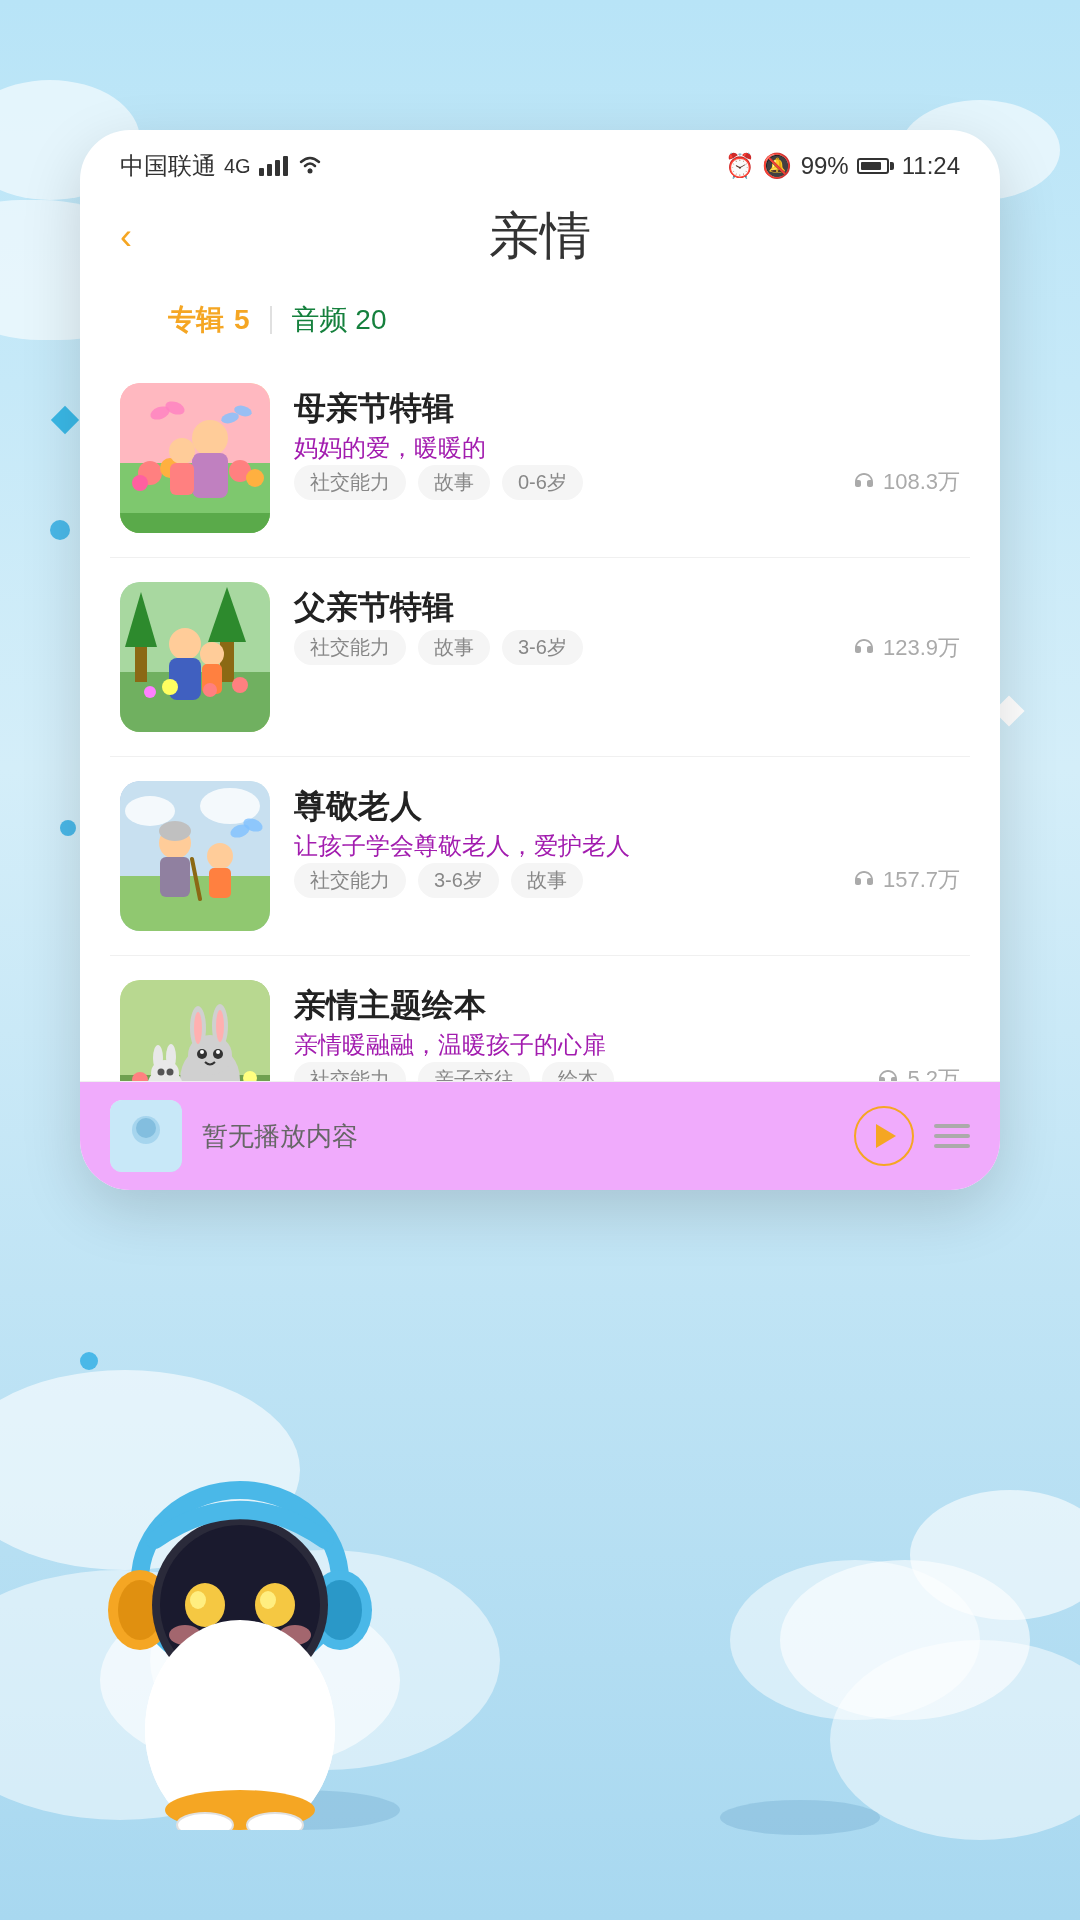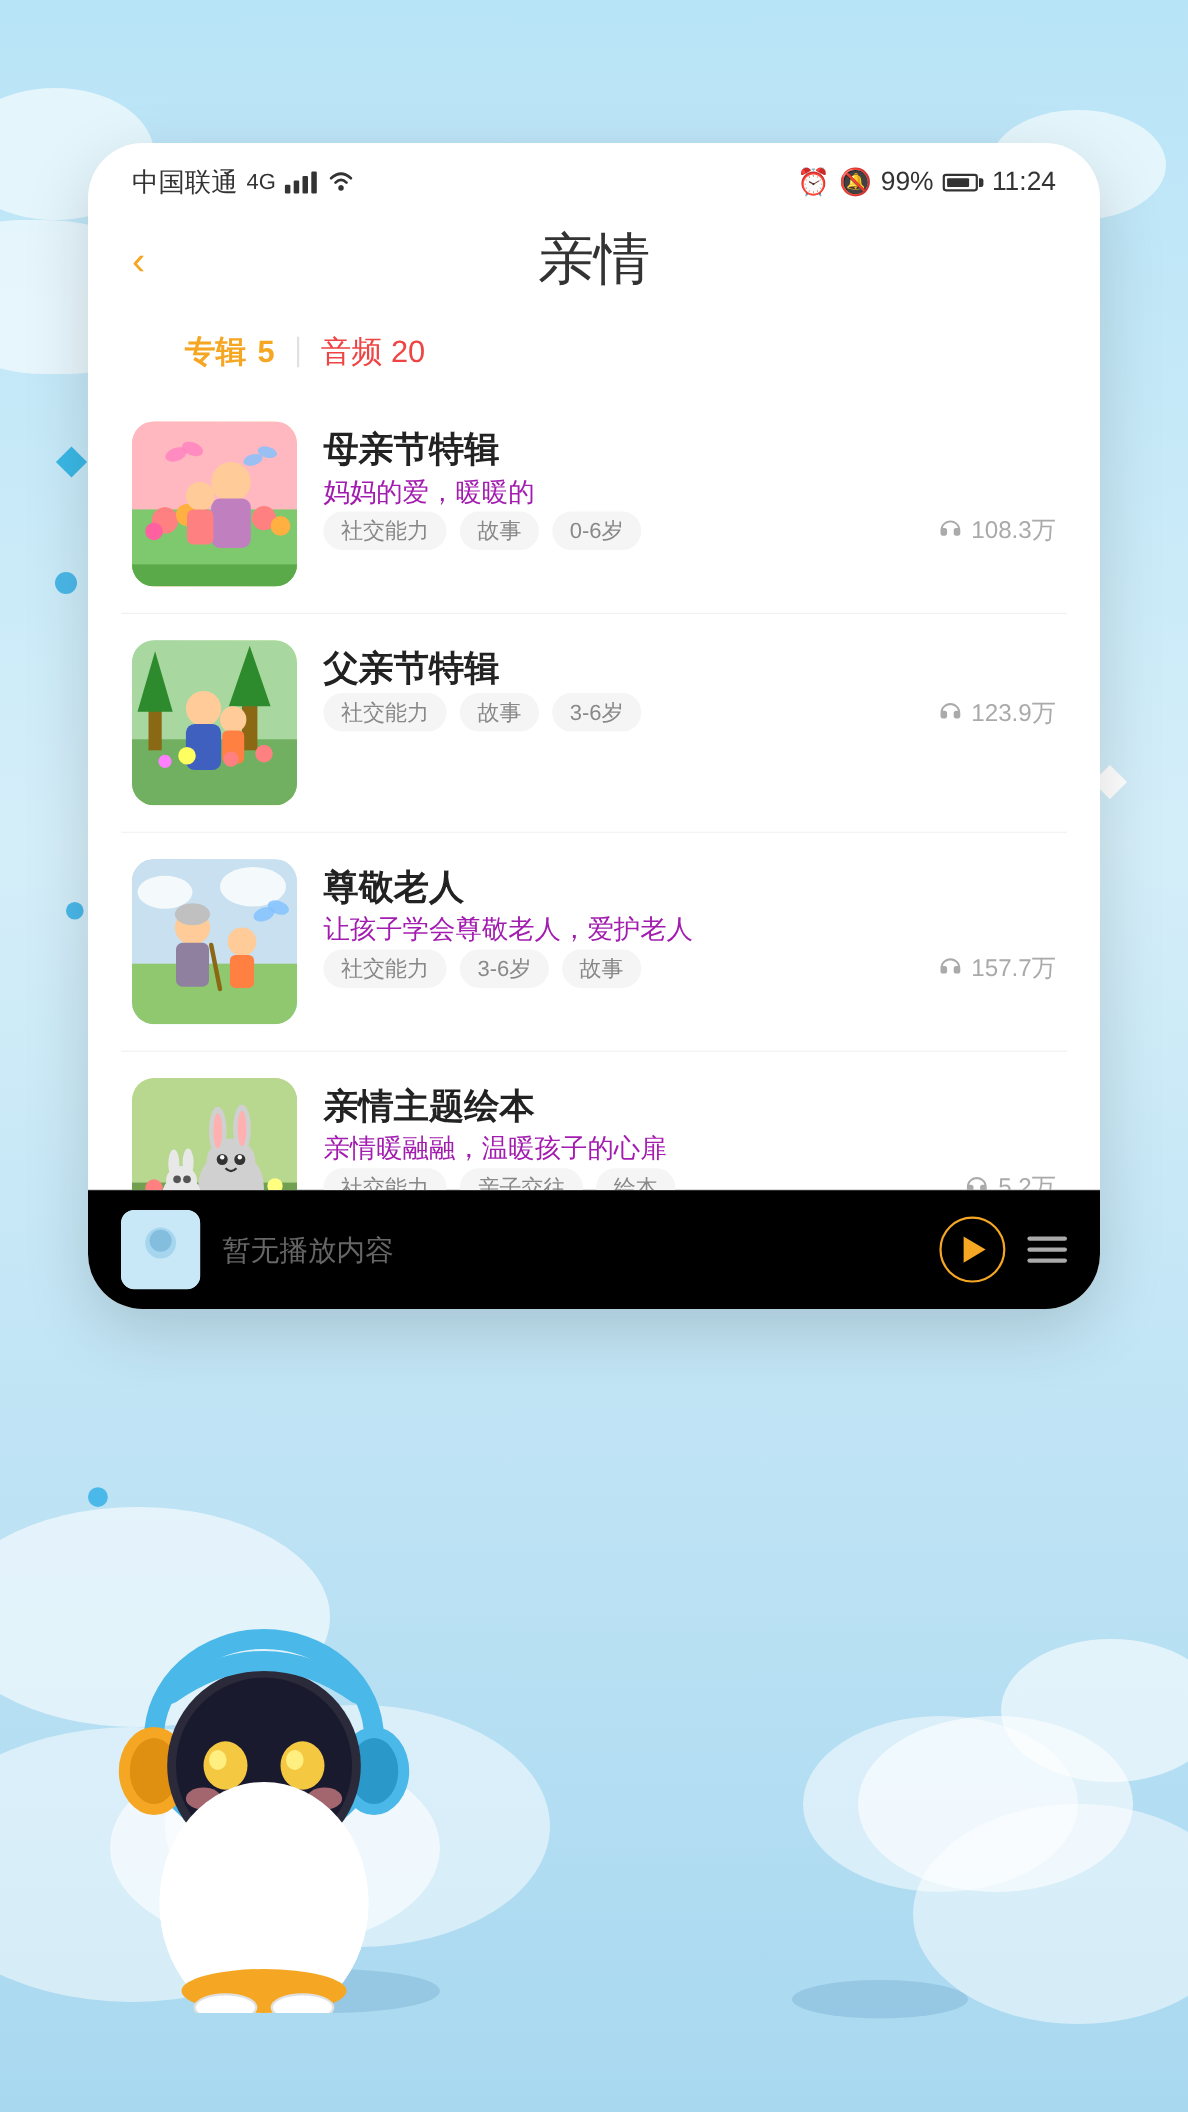--- a/index.html
+++ b/index.html
@@ -117,21 +117,21 @@
       margin-left: 48px;
     }
     .stats-albums {
       display: flex;
       align-items: center;
       gap: 10px;
     }
     .stats-label { color: #f5a623; font-weight: 600; }
     .stats-num { color: #f5a623; font-weight: 700; }
     .stats-divider { width: 2px; height: 28px; background: #e0e0e0; }
-    .stats-freq { color: #ef4444; }
+    .stats-freq { color: #15803d; }
 
     
     .content-list {
       flex: 1;
       overflow-y: auto;
       padding: 0 30px;
     }
     .content-list::-webkit-scrollbar { display: none; }
 
     
@@ -206,21 +206,21 @@
       justify-content: space-between;
     }
     .tags-left { display: flex; gap: 12px; flex-wrap: wrap; }
 
     
     .play-bar {
       display: flex;
       align-items: center;
       padding: 18px 30px;
       border-top: 1px solid #f0f0f0;
-      background: #000000;
+      background: #f0abfc;
       gap: 20px;
     }
     .play-bar-thumb {
       width: 72px;
       height: 72px;
       border-radius: 12px;
       background: linear-gradient(135deg, #e0f0f8, #c0e0f0);
       overflow: hidden;
       flex-shrink: 0;
     }

